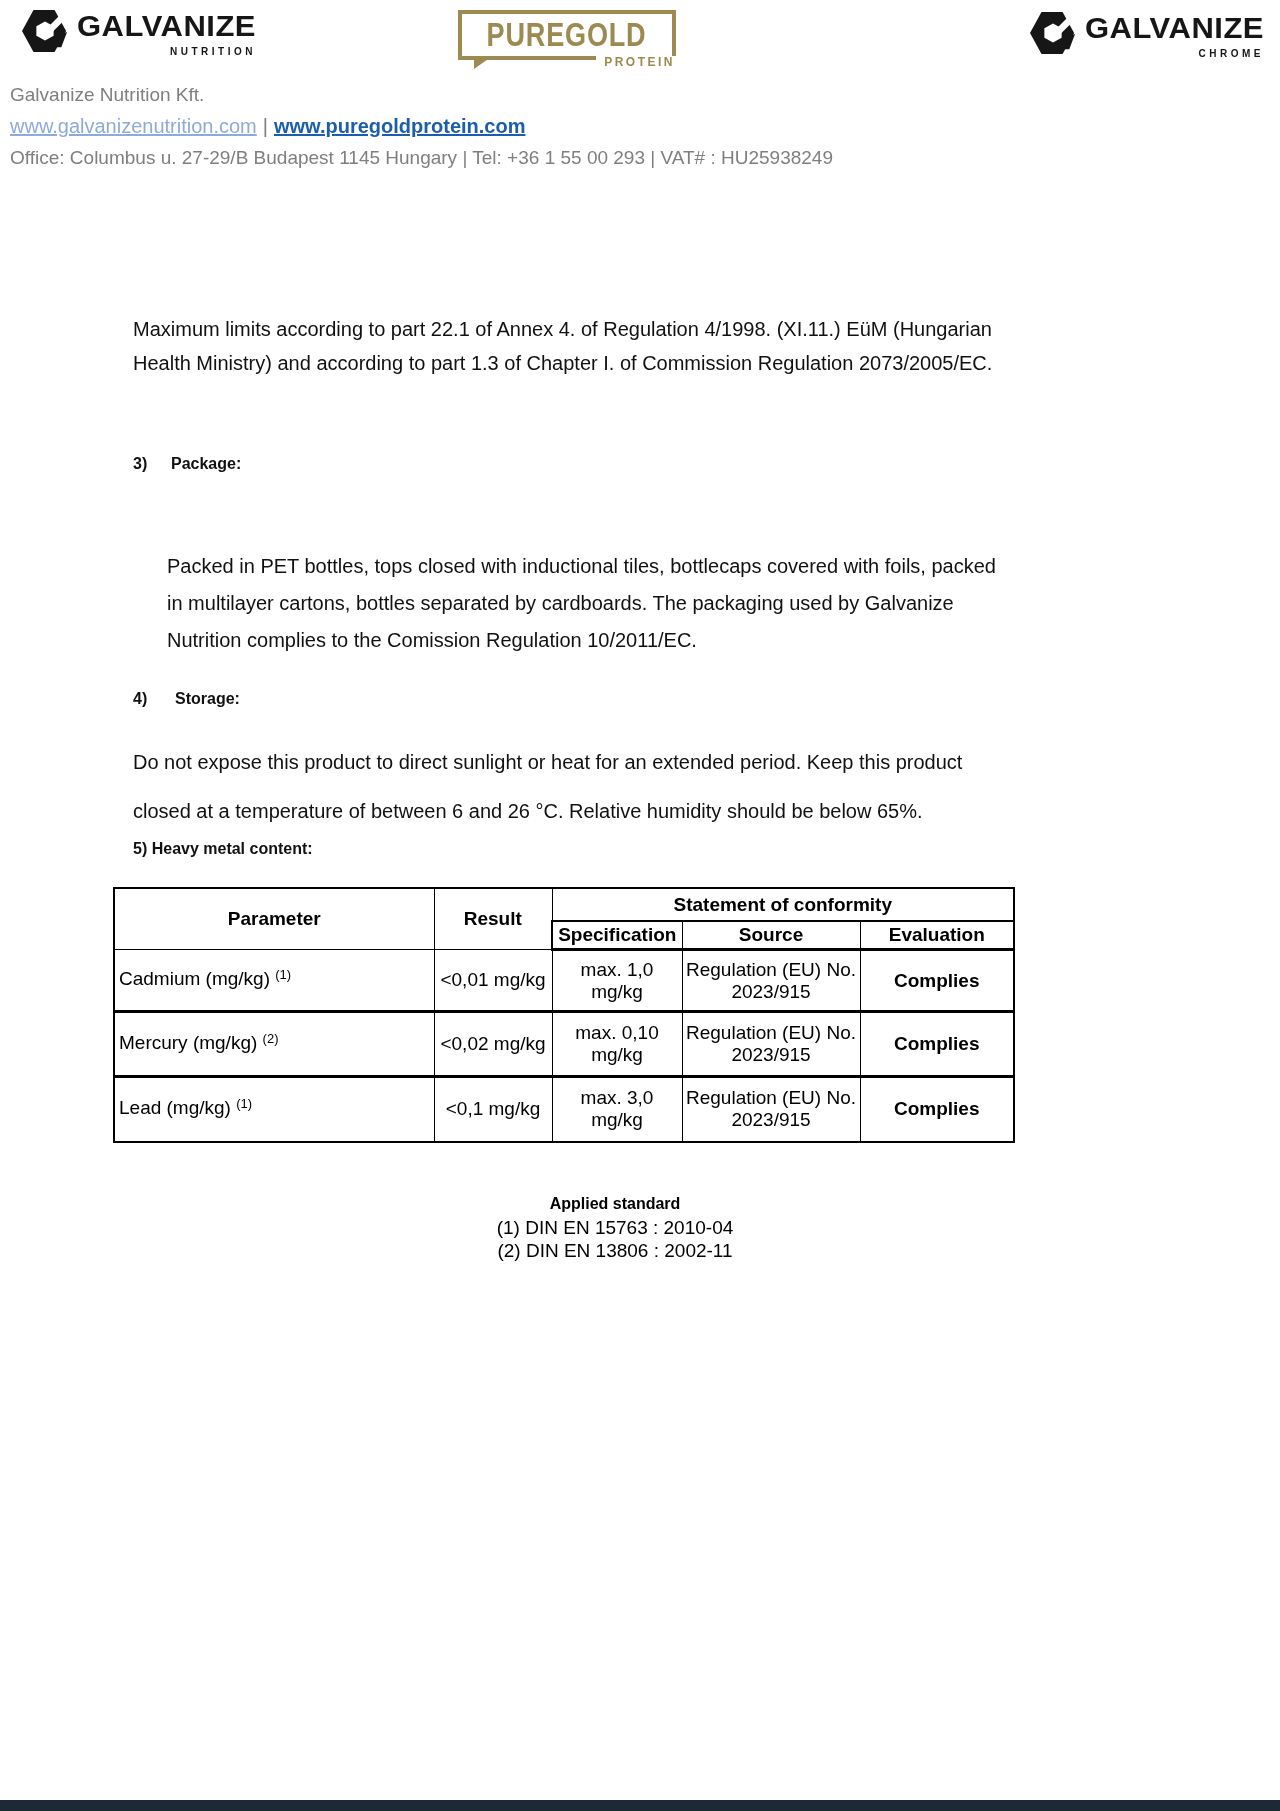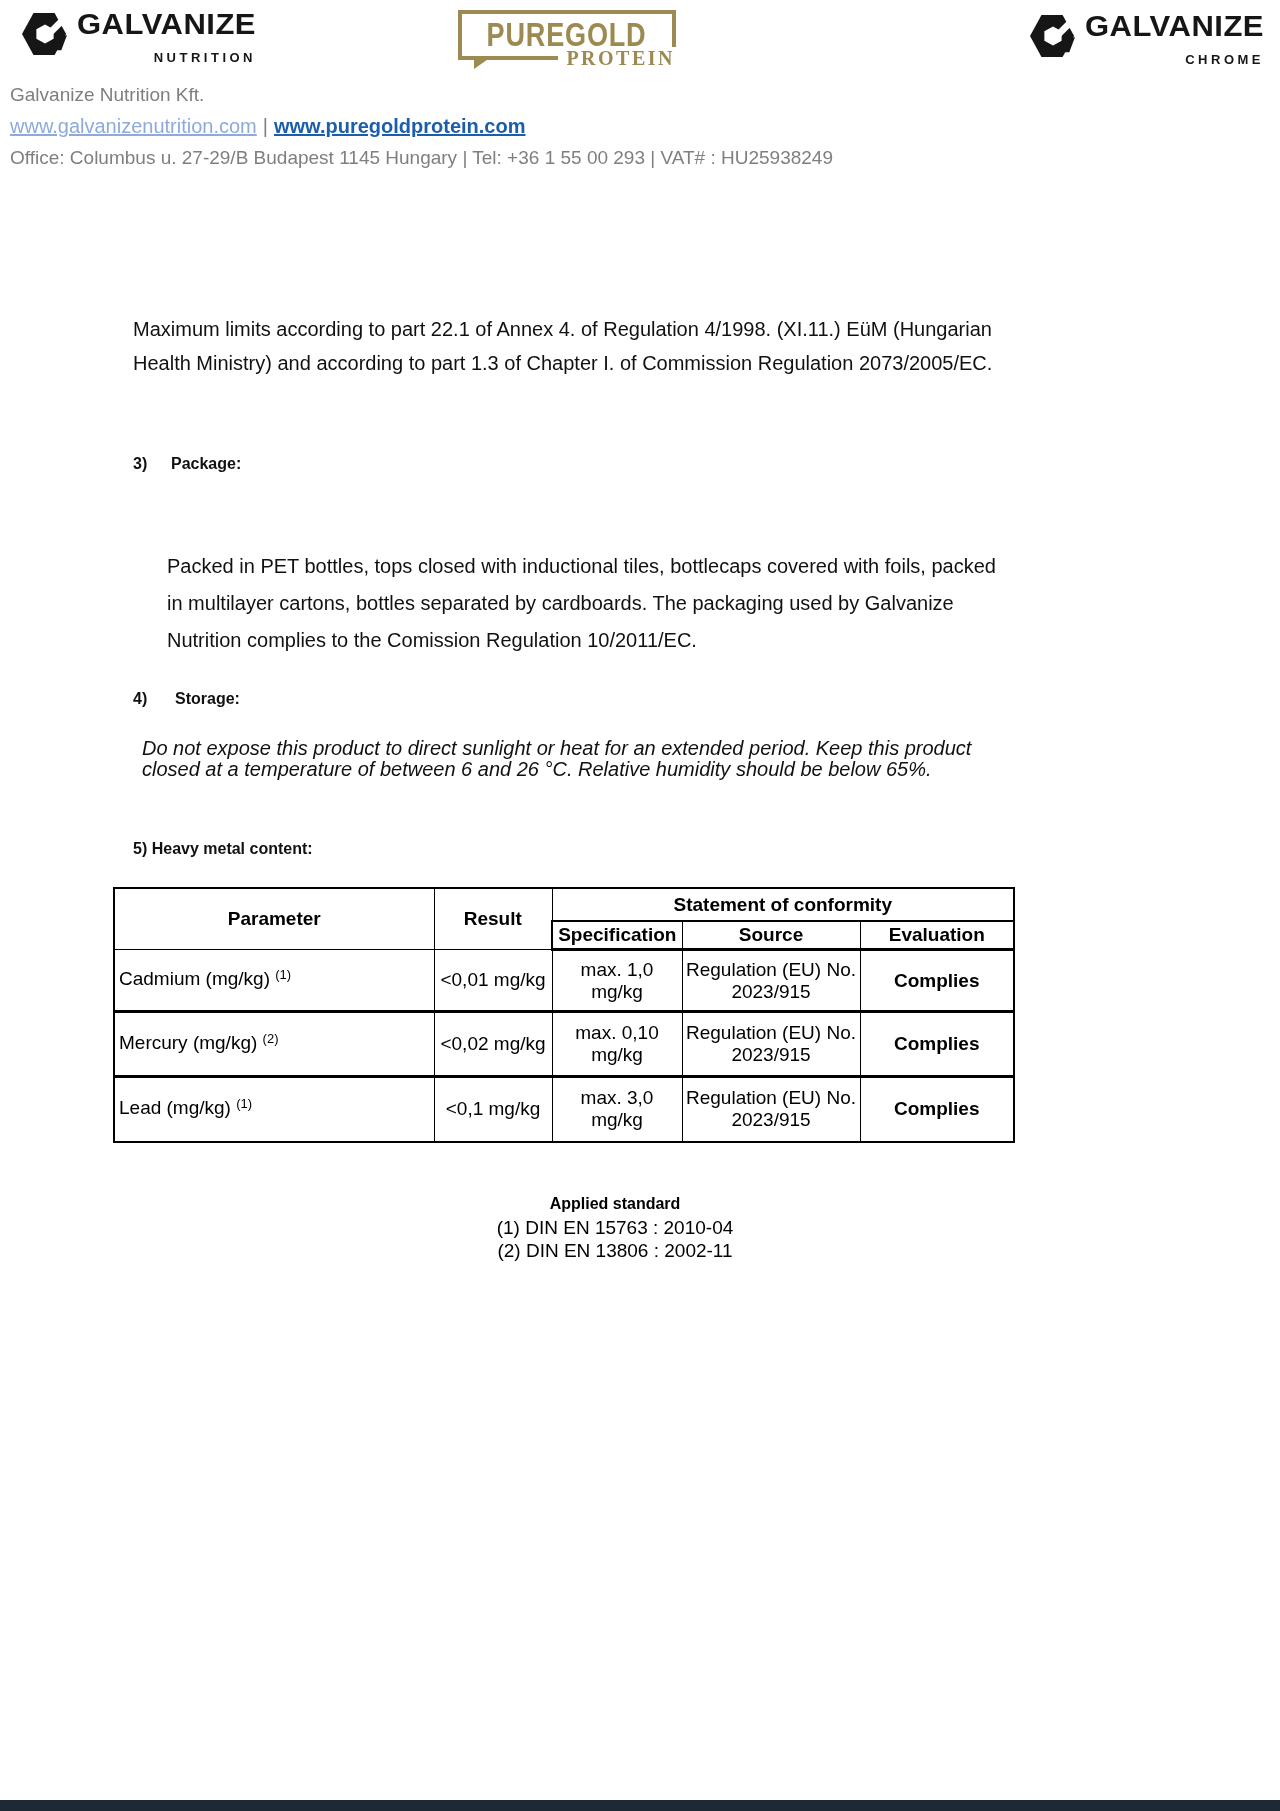--- a/index.html
+++ b/index.html
@@ -11,29 +11,29 @@
   body{font-family:"Liberation Sans","DejaVu Sans",sans-serif;color:var(--text-black);}
   .page{position:relative;width:1280px;height:1811px;background:#fff;overflow:hidden;}
 
   
   .logo-galv{position:absolute;display:flex;align-items:center;gap:9px;}
   .logo-galv.nutrition{left:22px;top:8px;}
   .logo-galv.chrome{right:16px;top:10px;}
   .galv-text{display:flex;flex-direction:column;align-items:flex-end;}
   .galv-brand{font-size:31px;font-weight:900;letter-spacing:.5px;color:var(--logo-black);
               transform:scaleY(.98);line-height:1;}
-  .galv-sub{font-size:13px;font-weight:700;letter-spacing:3.5px;color:var(--logo-black);
-            margin-top:12px;line-height:1;}
+  .galv-sub{font-size:10px;font-weight:700;letter-spacing:3.5px;color:var(--logo-black);
+            margin-top:6px;line-height:1;}
   
   .pg-logo{position:absolute;left:458px;top:10px;width:218px;height:50px;
            border:4px solid var(--logo-gold);display:flex;align-items:center;justify-content:center;}
   .pg-word{font-size:33px;font-weight:800;color:var(--logo-gold);letter-spacing:1px;
            transform:scaleX(.82);white-space:nowrap;}
   .pg-protein{position:absolute;right:-5px;bottom:-13px;background:#fff;padding:0 2px 0 8px;
-              font-size:20px;font-weight:700;letter-spacing:2.5px;color:var(--logo-gold);line-height:1.1;font-family:Liberation Serif, serif;}
+              font-size:12px;font-weight:700;letter-spacing:2.5px;color:var(--logo-gold);line-height:1.1;}
   .pg-tail{position:absolute;left:12px;bottom:-13px;width:0;height:0;
            border-top:12px solid var(--logo-gold);border-right:17px solid transparent;}
 
   
   .hdr-line{position:absolute;left:10px;color:var(--header-gray);font-size:19px;white-space:nowrap;}
   .hdr-company{top:84px;}
   .hdr-links{top:115px;font-size:20px;}
   .hdr-office{top:147px;}
   .hdr-links a{text-decoration:underline;}
   .link-light{color:var(--link-light);}
@@ -42,21 +42,21 @@
 
   
   .para{position:absolute;font-size:20px;color:#111;}
   .p-intro{left:133px;top:312px;width:885px;line-height:34px;}
   .heading{position:absolute;font-size:16px;font-weight:700;color:#111;}
   .h-num{display:inline-block;width:38px;}
   .h3{left:133px;top:455px;}
   .p-package{left:167px;top:528px;width:845px;line-height:37px;margin-top:20px;}
   .h4{left:133px;top:690px;}
   .h4 .h-num{width:42px;}
-  .p-storage{left:142px;top:738px;width:885px;line-height:21px;font-style:italic;}
+  .p-storage{left:133px;top:738px;width:885px;line-height:49px;}
   .h5{left:133px;top:840px;}
 
   
   .hm-table{position:absolute;left:113px;top:887px;border-collapse:collapse;table-layout:fixed;
             font-size:19px;color:#000;}
   .hm-table col.c-param{width:320px;} .hm-table col.c-result{width:118px;}
   .hm-table col.c-spec{width:130px;}  .hm-table col.c-source{width:178px;}
   .hm-table col.c-eval{width:154px;}
   .hm-table th,.hm-table td{border:1px solid #000;vertical-align:middle;text-align:center;
             padding:2px 3px;line-height:22px;}

